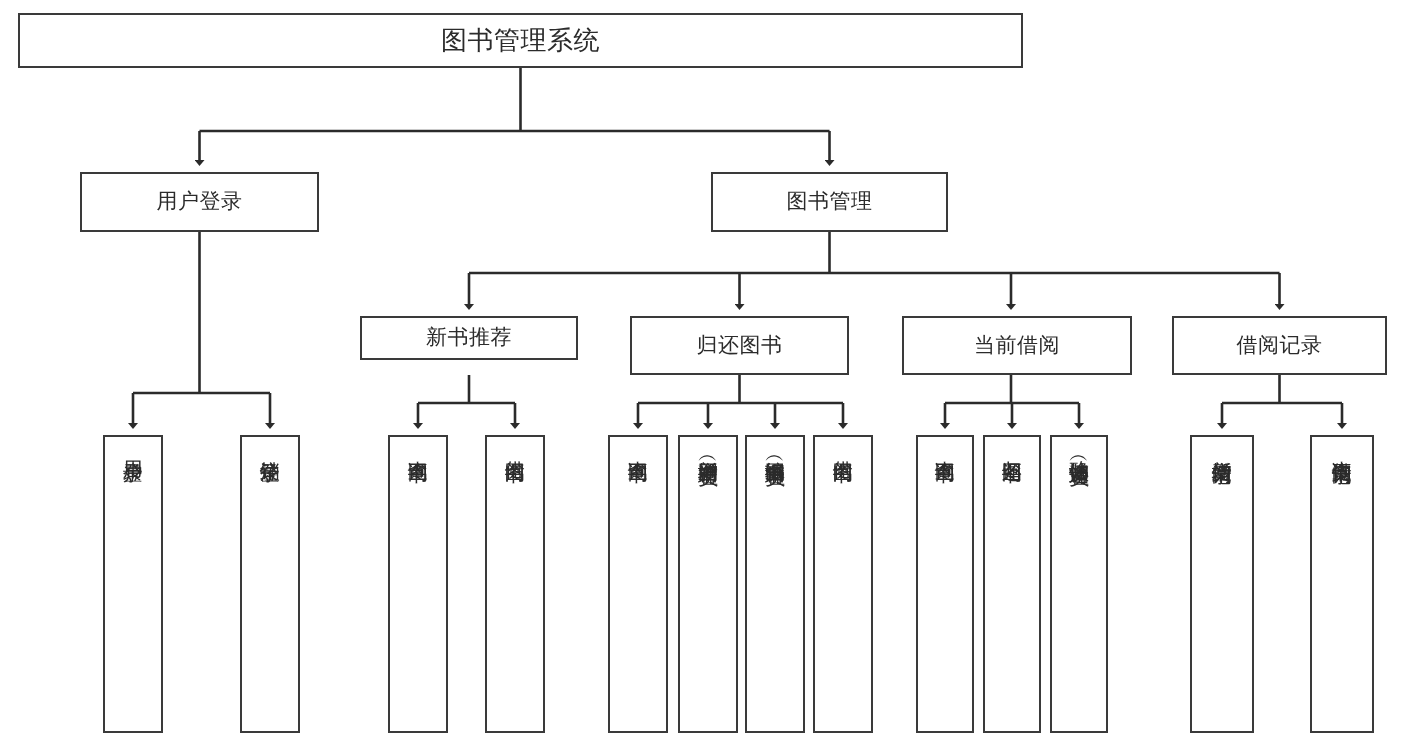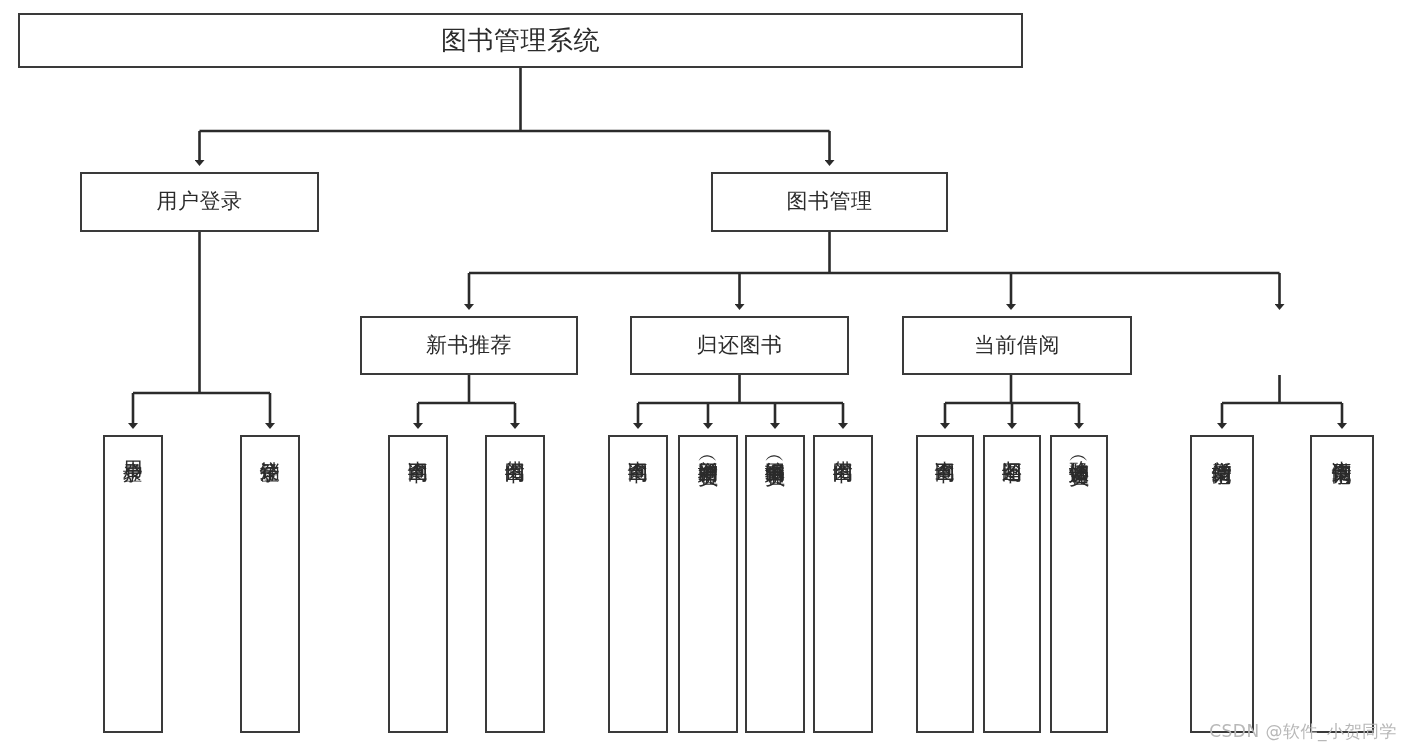--- a/index.html
+++ b/index.html
@@ -120,23 +120,24 @@
         <path d="M1222,403 L1222,426" marker-end="url(#arrow)"></path>
         <path d="M1342,403 L1342,426" marker-end="url(#arrow)"></path>
       </g>
   </svg>
 
   <div class="node node-h node-root" style="left: 18px; top: 13px; width: 1005px; height: 55px;">图书管理系统</div>
 
   <div class="node node-h" style="left: 80px; top: 172px; width: 239px; height: 60px;">用户登录</div>
   <div class="node node-h" style="left: 711px; top: 172px; width: 237px; height: 60px;">图书管理</div>
 
-  <div class="node node-h" style="left: 360px; top: 316px; width: 218px; height: 59px;">新书推荐</div>
+  <div class="node node-h" style="left: 360px; top: 316px; width: 218px; height: 44px;">新书推荐</div>
   <div class="node node-h" style="left: 630px; top: 316px; width: 219px; height: 59px;">归还图书</div>
   <div class="node node-h" style="left: 902px; top: 316px; width: 230px; height: 59px;">当前借阅</div>
+  <div class="node node-h" style="left: 1172px; top: 316px; width: 215px; height: 59px;">借阅记录</div>
 
   <div class="node node-v" style="left: 103px; top: 435px; width: 60px; height: 298px;">
     <span class="vlabel">用户登录</span>
   </div>
   <div class="node node-v" style="left: 240px; top: 435px; width: 60px; height: 298px;">
     <span class="vlabel">注销登录</span>
   </div>
   <div class="node node-v" style="left: 388px; top: 435px; width: 60px; height: 298px;">
     <span class="vlabel">查询图书</span>
   </div>
@@ -164,15 +165,14 @@
   <div class="node node-v tall" style="left: 1050px; top: 435px; width: 58px; height: 298px;">
     <span class="vlabel">确认归还（管理员）</span>
   </div>
   <div class="node node-v" style="left: 1190px; top: 435px; width: 64px; height: 298px;">
     <span class="vlabel">新增借阅记录</span>
   </div>
   <div class="node node-v" style="left: 1310px; top: 435px; width: 64px; height: 298px;">
     <span class="vlabel">查询借阅记录</span>
   </div>
 
-  <div id="watermark">CSDN @软件_小贺同学</div>
 
 </div>
 
 </body></html>

